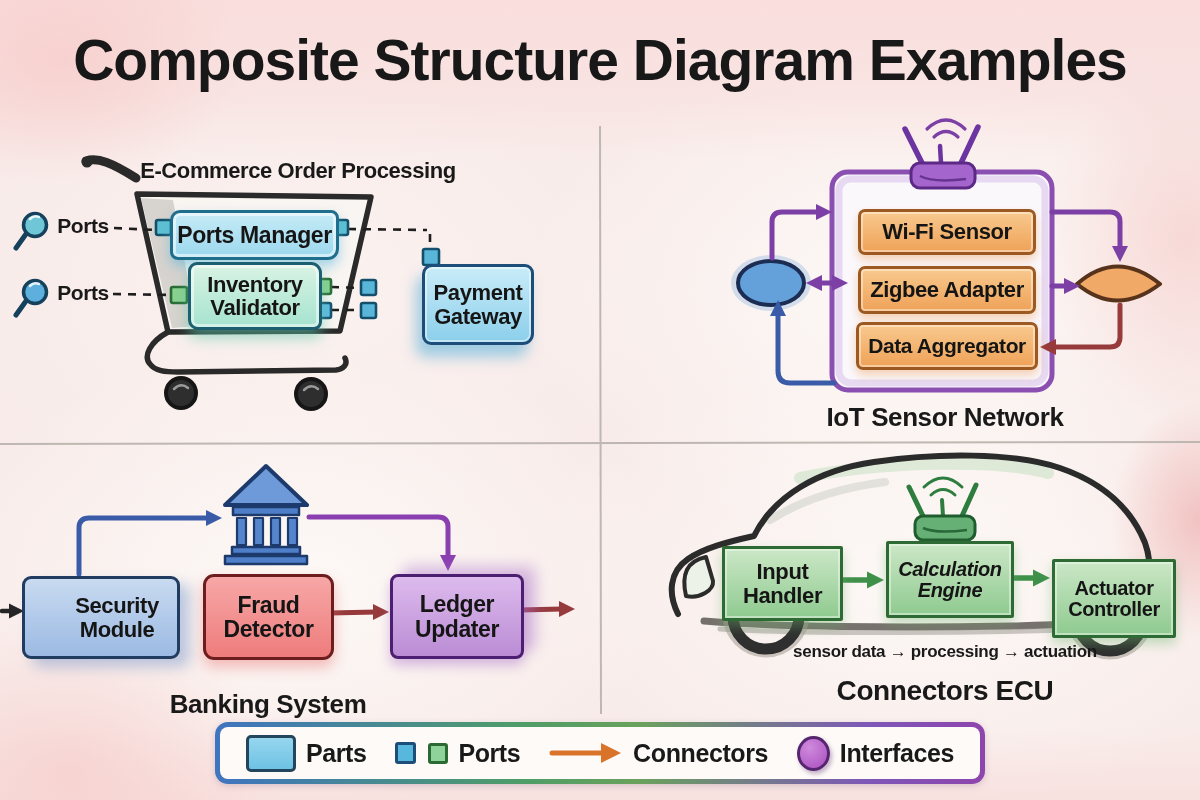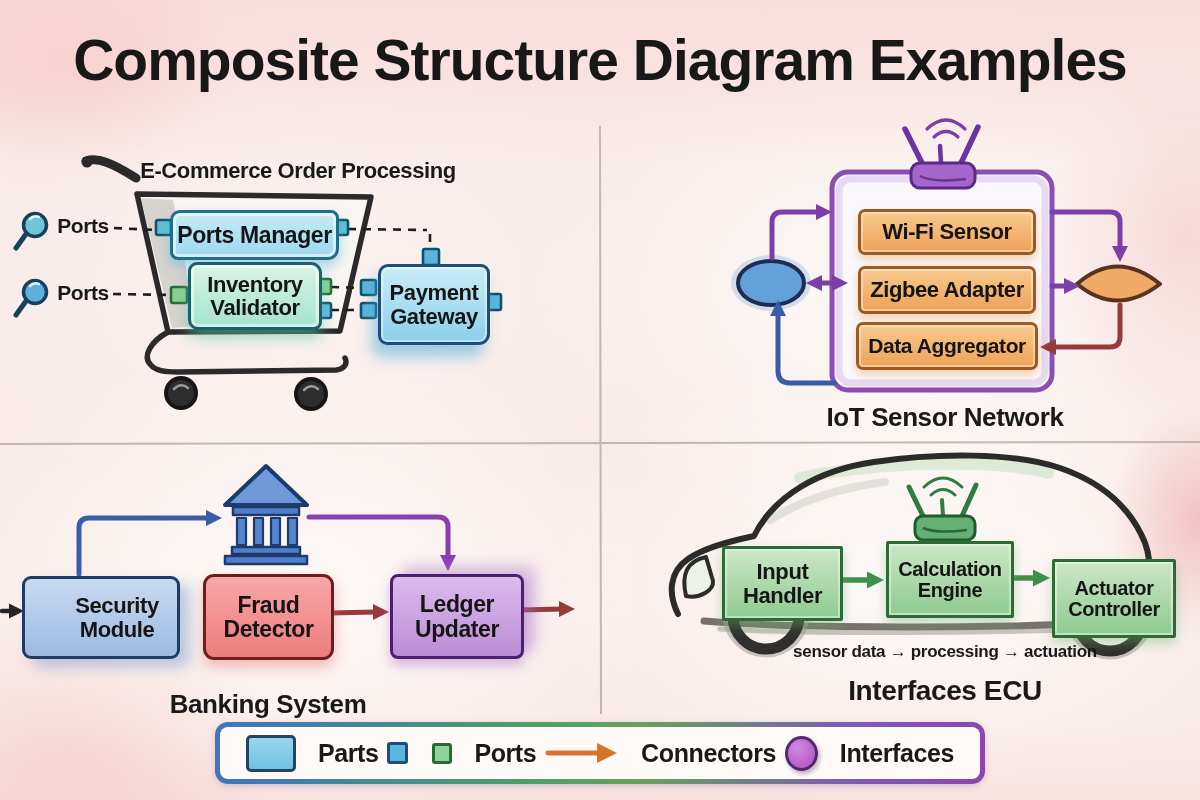--- a/index.html
+++ b/index.html
@@ -28,21 +28,21 @@
   .part{position:absolute;z-index:2;display:flex;align-items:center;justify-content:center;
         text-align:center;font-weight:bold;color:#151515;line-height:1.05;letter-spacing:-0.4px;}
   .lbl{position:absolute;z-index:2;}
 
   
   .p-cartman{background:linear-gradient(180deg,#c6ebf6,#9cd8ee);border:3px solid #1f6e8c;
     border-radius:10px 8px 11px 8px;box-shadow:0 6px 12px rgba(80,180,220,.5), inset 0 0 0 3px rgba(255,255,255,.55);font-size:23px;}
   .p-invval{background:linear-gradient(180deg,#d9f3e4,#a5e3cf);border:3px solid #1b5f70;
     border-radius:9px 11px 8px 10px;box-shadow:0 8px 14px rgba(90,200,170,.55), inset 0 0 0 3px rgba(255,255,255,.5);font-size:22px;}
   .p-paygw{background:linear-gradient(180deg,#c9ecf8,#8ccfeb);border:3px solid #1d4e79;
-    border-radius:10px 9px 11px 9px;box-shadow:-6px 12px 14px rgba(70,170,215,.5), inset 0 0 0 2px rgba(255,255,255,.45);font-size:22px;}
+    border-radius:10px 9px 11px 9px;box-shadow:-6px 12px 14px rgba(70,170,215,.5), inset 0 0 0 2px rgba(255,255,255,.45);font-size:22px;margin-left:44px;}
   
   .p-orange{background:linear-gradient(180deg,#f8c98e,#efa258);border:3px solid #9c5a22;
     border-radius:7px;box-shadow:0 5px 10px rgba(235,160,90,.45), inset 0 0 0 2px rgba(255,244,230,.5);}
   
   .p-sec{background:linear-gradient(180deg,#c8daf0,#9cbae3);border:3.5px solid #203c60;
     border-radius:9px;box-shadow:10px 8px 14px rgba(110,145,200,.45);font-size:22px;padding-left:32px;}
   .p-fraud{background:linear-gradient(180deg,#f7a7a7,#ee7c7c);border:3.5px solid #6d1d1d;
     border-radius:11px;box-shadow:0 7px 14px rgba(230,110,110,.45);font-size:23px;}
   .p-ledger{background:linear-gradient(180deg,#ddbbed,#bb8cd5);border:3.5px solid #4d1f73;
     border-radius:11px;box-shadow:12px -8px 14px rgba(165,105,200,.4), 0 7px 12px rgba(165,105,200,.4);font-size:23px;}
@@ -51,21 +51,21 @@
     border-radius:2px;box-shadow:0 6px 12px rgba(110,180,110,.4), inset 0 0 0 2px rgba(240,250,238,.5);}
   .flow-note{font-size:17px;letter-spacing:-0.3px;}
 
   
   .legend{position:absolute;left:215px;top:722px;width:770px;height:62px;z-index:2;
     border-radius:13px;padding:5px;box-sizing:border-box;
     background:linear-gradient(90deg,#3f74c0,#4f9d68 40%,#6aa15c 55%,#7e57b8 85%,#8e44ad);
     box-shadow:0 2px 6px rgba(120,90,130,.25);}
   .legend-inner{width:100%;height:100%;background:#fdfaf8;border-radius:8px;
     display:flex;align-items:center;justify-content:space-between;padding:0 26px;box-sizing:border-box;}
-  .legend-item{display:flex;align-items:center;gap:22px;font-weight:bold;font-size:25px;letter-spacing:-0.4px;}
+  .legend-item{display:flex;align-items:center;gap:10px;font-weight:bold;font-size:25px;letter-spacing:-0.4px;}
   .sw-parts{width:44px;height:31px;background:linear-gradient(180deg,#96d6ee,#6ec2e4);
     border:3px solid #23455e;border-radius:5px;display:inline-block;}
   .sw-port{display:inline-block;border-radius:3px;}
   .sw-port-blue{width:15px;height:16px;background:#58b7dd;border:3px solid #1d4e79;}
   .sw-port-green{width:14px;height:15px;background:#8fd39a;border:3px solid #2c6a33;margin-left:2px;}
   .sw-interface{width:27px;height:29px;background:radial-gradient(circle at 35% 30%,#cf8add,#a94fbe);
     border:3px solid #55266f;border-radius:50%;display:inline-block;box-shadow:2px 3px 4px rgba(90,40,110,.35);}
 </style>
 </head>
 <body>
@@ -224,24 +224,24 @@
   <div class="part p-orange" style="left:858px;top:266px;width:172px;height:42px;font-size:22px;">Zigbee Adapter</div>
   <div class="part p-orange" style="left:856px;top:322px;width:176px;height:42px;font-size:21px;">Data Aggregator</div>
   <div class="txt caption lbl" style="left:780px;top:402px;width:330px;height:32px;">IoT Sensor Network</div>
 
   <div class="part p-sec" style="left:22px;top:576px;width:120px;height:77px;">Security Module</div>
   <div class="part p-fraud" style="left:203px;top:574px;width:125px;height:80px;">Fraud Detector</div>
   <div class="part p-ledger" style="left:390px;top:574px;width:128px;height:79px;border-radius:8px;">Ledger Updater</div>
   <div class="txt caption lbl" style="left:138px;top:688px;width:260px;height:34px;">Banking System</div>
 
   <div class="part p-green" style="left:722px;top:546px;width:115px;height:69px;font-size:22px;">Input Handler</div>
-  <div class="part p-green" style="left:886px;top:541px;width:122px;height:71px;font-size:20px;">Calculation Engine</div>
+  <div class="part p-green" style="left:886px;top:541px;width:122px;height:71px;font-size:20px;font-style:italic;">Calculation Engine</div>
   <div class="part p-green" style="left:1052px;top:539px;width:118px;height:73px;font-size:20px;margin-top:20px;">Actuator Controller</div>
   <div class="txt lbl flow-note" style="left:780px;top:640px;width:330px;height:24px;">sensor data → processing → actuation</div>
-  <div class="txt lbl" style="left:790px;top:672px;width:310px;height:38px;font-size:28px;font-weight:bold;">Interfaces ECU</div>
+  <div class="txt lbl" style="left:790px;top:672px;width:310px;height:38px;font-size:28px;font-weight:bold;">Connectors ECU</div>
 
   <div class="legend">
     <div class="legend-inner">
       <div class="legend-item">
         <span class="sw-parts"></span>
         <span>Parts</span>
       </div>
       <div class="legend-item">
         <span class="sw-port sw-port-blue"></span>
         <span class="sw-port sw-port-green"></span>

